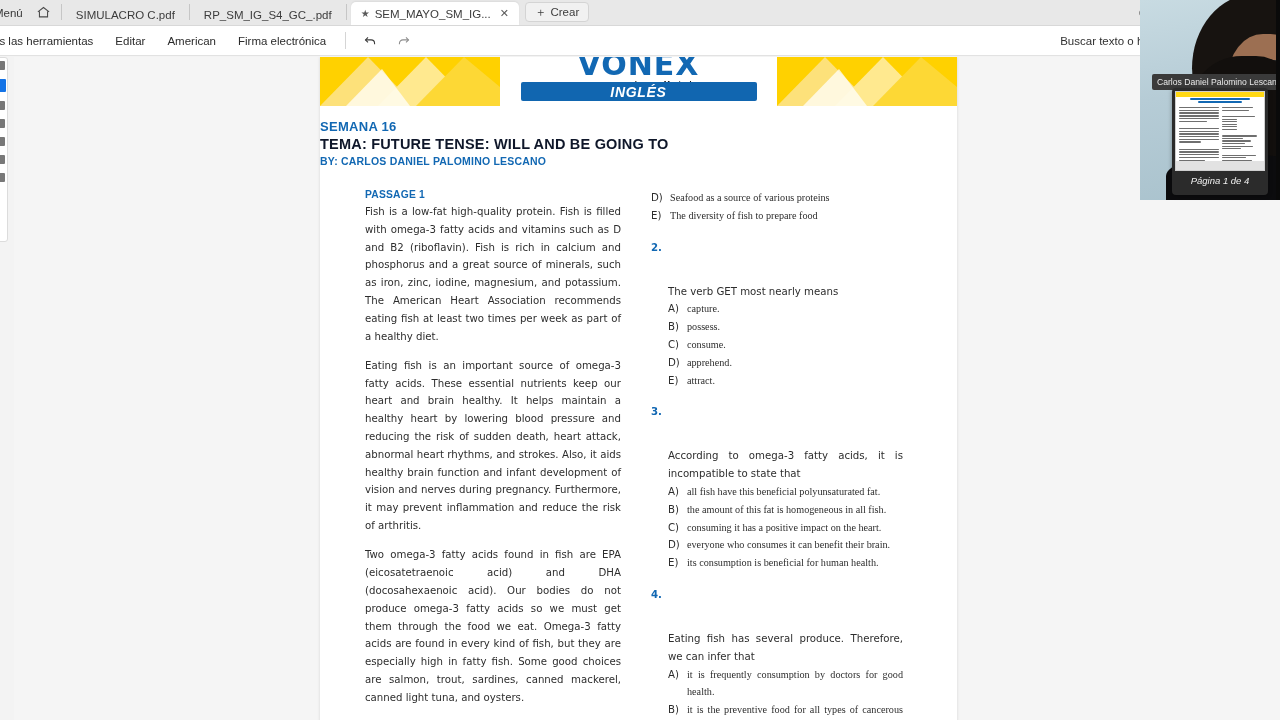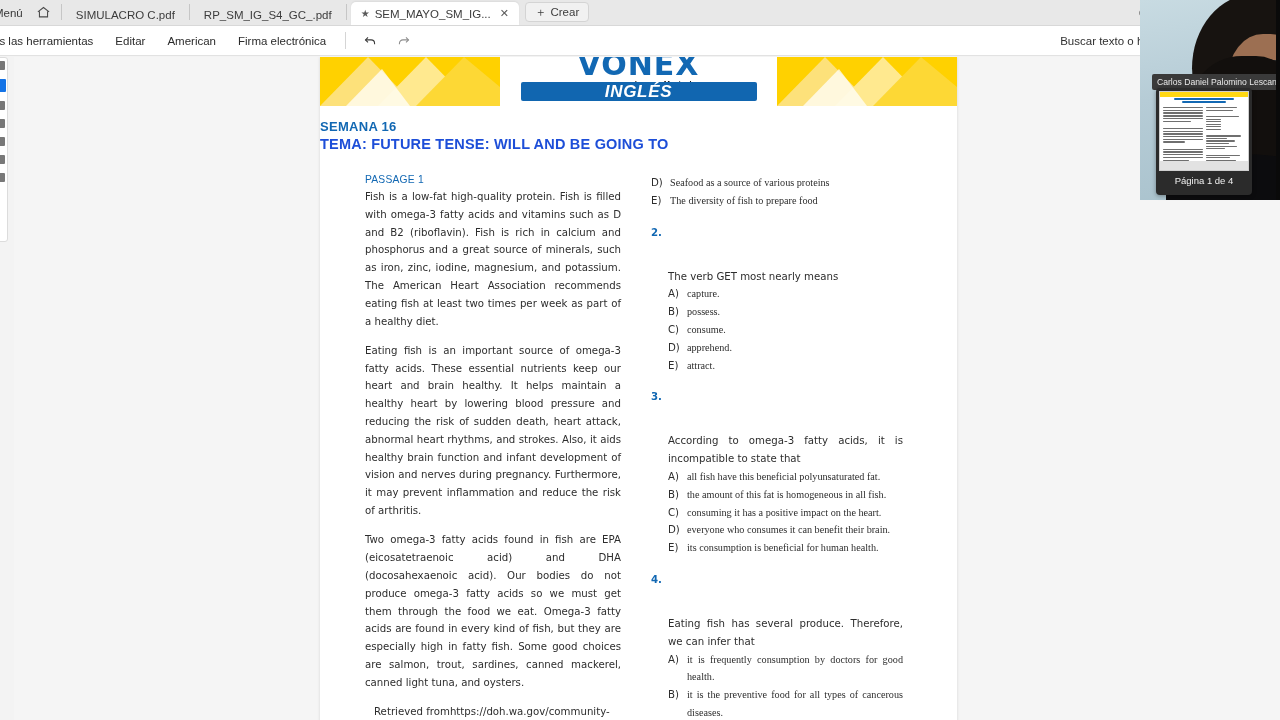--- a/index.html
+++ b/index.html
@@ -104,43 +104,43 @@
   .logo-sub {
     font-size:7.5px; font-style:italic; font-weight:700; color:#1b1b1b;
     margin-top:-3px; margin-left:46px;
   }
   .inglesbar {
     position:absolute; left:50%; transform:translateX(-50%); bottom:5px;
     width:236px; height:19px; background:#1166b0; border-radius:2px;
     display:flex; align-items:center; justify-content:center; z-index:5;
   }
   .inglesbar span {
-    color:#ffffff; font-size:17px; font-weight:700; font-style:italic;
+    color:#ffffff; font-size:14px; font-weight:700; font-style:italic;
     letter-spacing:.7px;
   }
 
   .titleblock { padding-top:13px; }
   .t-week { font-size:13px; font-weight:800; color:#1268b3; letter-spacing:.3px; }
   .t-topic {
-    font-size:14.5px; font-weight:800; color:#1d4ed8; letter-spacing:.2px;
+    font-size:14.5px; font-weight:800; color:#0f172a; letter-spacing:.2px;
     margin-top:2px;
   }
   .t-by {
     font-size:10.5px; font-weight:800; color:#1268b3; letter-spacing:.2px;
     margin-top:3px;
   }
 
   .cols {
     display:flex; gap:30px; padding:22px 22px 0 45px;
   }
   .col { width:256px; }
   .col.right { width:252px; }
 
   .passage-head {
-    font-size:10.3px; font-weight:400; color:#1268b3; margin-bottom:3px;
+    font-size:10.3px; font-weight:700; color:#1268b3; margin-bottom:3px;
     letter-spacing:.2px;
   }
   .para {
     font-size:10.2px; line-height:17.8px; color:#2d2d2d;
     text-align:justify; margin-bottom:11.5px;
     font-family:"DejaVu Sans", sans-serif;
   }
   .para:last-child { margin-bottom:0; }
   .retrieved {
     font-size:10.2px; line-height:17.8px; color:#2d2d2d;
@@ -193,23 +193,24 @@
     position:absolute; bottom:0; left:26px; width:150px; height:46px;
     background:#0c0c0e; border-radius:48% 48% 0 0;
   }
   .namebadge {
     position:absolute; top:74px; left:12px;
     background:#3a3a3a; color:#e9e9e9; font-size:8.6px;
     padding:3px 5px; border-radius:2px; white-space:nowrap;
     max-width:128px; overflow:hidden;
   }
   .thumbpanel {
-    position:absolute; top:88px; left:16px; width:96px; height:107px;
+    position:absolute; top:88px; left:32px; width:96px; height:107px;
     background:#2b2b2b; border-radius:4px; padding:3px 3px 0 3px;
     box-shadow:0 1px 4px rgba(0,0,0,.35);
+    font-style:italic;
   }
   .thumbpage {
     width:90px; height:80px; background:#ffffff; margin:0 auto;
     position:relative; overflow:hidden; border:1px solid #cfcfcf;
   }
   .thumb-band { position:absolute; top:0; left:0; width:100%; height:5px; background:#ffd814; }
   .thumb-title { position:absolute; top:5px; left:0; width:100%; text-align:center; }
   .thumb-title i {
     display:block; height:1.6px; background:#1268b3; margin:1.2px auto; border-radius:1px;
   }
@@ -366,20 +367,21 @@
           <div class="logo-sub">¡Ingreso Masivo!</div>
         </div>
         <div class="inglesbar">
           <span>INGLÉS</span>
         </div>
       </div>
 
       <div class="titleblock">
         <div class="t-week">SEMANA 16</div>
         <div class="t-topic">TEMA: FUTURE TENSE: WILL AND BE GOING TO</div>
+        <div class="t-by">BY: CARLOS DANIEL PALOMINO LESCANO</div>
       </div>
 
       <div class="cols">
 
         <div class="col left">
           <div class="passage-head">PASSAGE 1</div>
           <div class="para">
             <span>Fish is a low-fat high-quality protein. Fish is filled with omega-3 fatty acids and vitamins such as D and B2 (riboflavin). Fish is rich in calcium and phosphorus and a great source of minerals, such as iron, zinc, iodine, magnesium, and potassium. The American Heart Association recommends eating fish at least two times per week as part of a healthy diet.</span>
           </div>
           <div class="para">Eating fish is an important source of omega-3 fatty acids. These essential nutrients keep our heart and brain healthy. It helps maintain a healthy heart by lowering blood pressure and reducing the risk of sudden death, heart attack, abnormal heart rhythms, and strokes. Also, it aids healthy brain function and infant development of vision and nerves during pregnancy. Furthermore, it may prevent inflammation and reduce the risk of arthritis.</div>

